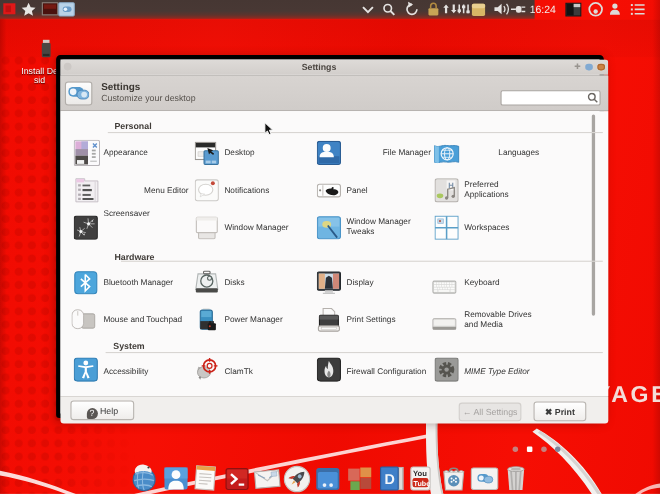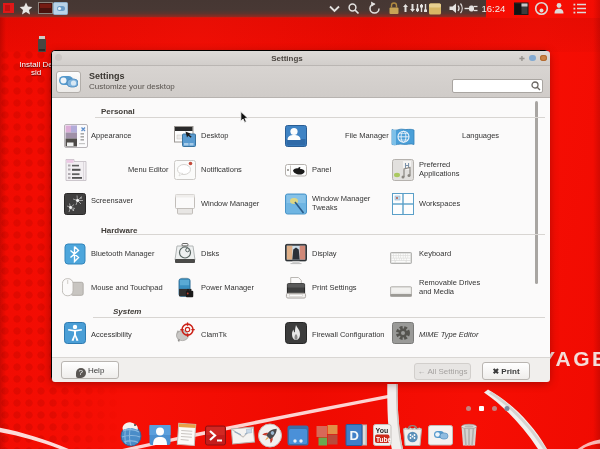--- a/index.html
+++ b/index.html
@@ -18,21 +18,21 @@
 #yage { position:absolute; left:541px; top:347px; width:60px; height:20px; overflow:hidden; white-space:nowrap;
   font-weight:bold; font-size:21px; color:#f4ddd8; letter-spacing:2.5px; font-family:"Liberation Sans",sans-serif; }
 
 
 #panel { position:absolute; left:0; top:0; width:486px; height:18px;
   background:linear-gradient(#463733 0%, #483834 55%, #5d342d 75%, #8c2b22 92%, rgba(200,20,10,0) 100%);
 }
 
 
 #win { position:absolute; left:51px; top:50px; width:498px; height:330px;
-  background:#fbfafa; border:1px solid #000000; border-radius:4px 4px 3px 3px;
+  background:#fbfafa; border:4px solid #000000; border-radius:4px 4px 3px 3px;
   box-shadow:0 3px 10px rgba(60,0,0,0.45);
 }
 #titlebar { position:absolute; left:0; top:0; width:498px; height:15px;
   background:linear-gradient(#dedbd8, #d2cecb);
   border-bottom:1px solid #bab6b3; border-radius:3px 3px 0 0;
   text-align:center; font-size:8px; font-weight:bold; color:#4c4742; line-height:15px;
 }
 #header { position:absolute; left:0; top:15px; width:498px; height:32px;
   background:linear-gradient(#d8d4d1, #d0ccc9);
   border-bottom:1px solid #b7b3b0;
@@ -265,32 +265,32 @@
 
     <div id="content"></div>
     <div id="scrollbar"></div>
 
     <div class="sechead" style="left:9px;top:56px;">Personal</div>
     <div class="secline" style="left:43px;top:66px;width:450px;"></div>
 
     <div class="sechead" style="left:9px;top:175px;">Hardware</div>
     <div class="secline" style="left:55px;top:183px;width:438px;"></div>
 
-    <div class="sechead" style="left:21px;top:256px;font-style:italic;">System</div>
+    <div class="sechead" style="left:8px;top:256px;">System</div>
     <div class="secline" style="left:41px;top:266px;width:452px;"></div>
 
     <div class="itlabel" style="left:39px;top:81px;">Appearance</div>
     <div class="itlabel" style="left:149px;top:81px;">Desktop</div>
     <div class="itlabel" style="left:260px;top:81px;padding-left:33px;">File Manager</div>
-    <div class="itlabel" style="left:364px;top:81px;padding-left:46px;">Languages</div>
+    <div class="itlabel" style="left:352px;top:81px;padding-left:46px;">Languages</div>
     <div class="itlabel" style="left:39px;top:115px;margin-left:37px;">Menu Editor</div>
     <div class="itlabel" style="left:149px;top:115px;">Notifications</div>
     <div class="itlabel" style="left:260px;top:115px;">Panel</div>
     <div class="itlabel" style="left:367px;top:110px;">Preferred<br>Applications</div>
-    <div class="itlabel" style="left:39px;top:146px;">Screensaver</div>
+    <div class="itlabel" style="left:39px;top:136px;">Screensaver</div>
     <div class="itlabel" style="left:149px;top:149px;">Window Manager</div>
     <div class="itlabel" style="left:260px;top:144px;">Window Manager<br>Tweaks</div>
     <div class="itlabel" style="left:367px;top:149px;">Workspaces</div>
     <div class="itlabel" style="left:39px;top:199px;">Bluetooth Manager</div>
     <div class="itlabel" style="left:149px;top:199px;">Disks</div>
     <div class="itlabel" style="left:260px;top:199px;">Display</div>
     <div class="itlabel" style="left:367px;top:199px;">Keyboard</div>
     <div class="itlabel" style="left:39px;top:233px;">Mouse and Touchpad</div>
     <div class="itlabel" style="left:149px;top:233px;">Power Manager</div>
     <div class="itlabel" style="left:260px;top:233px;">Print Settings</div>

